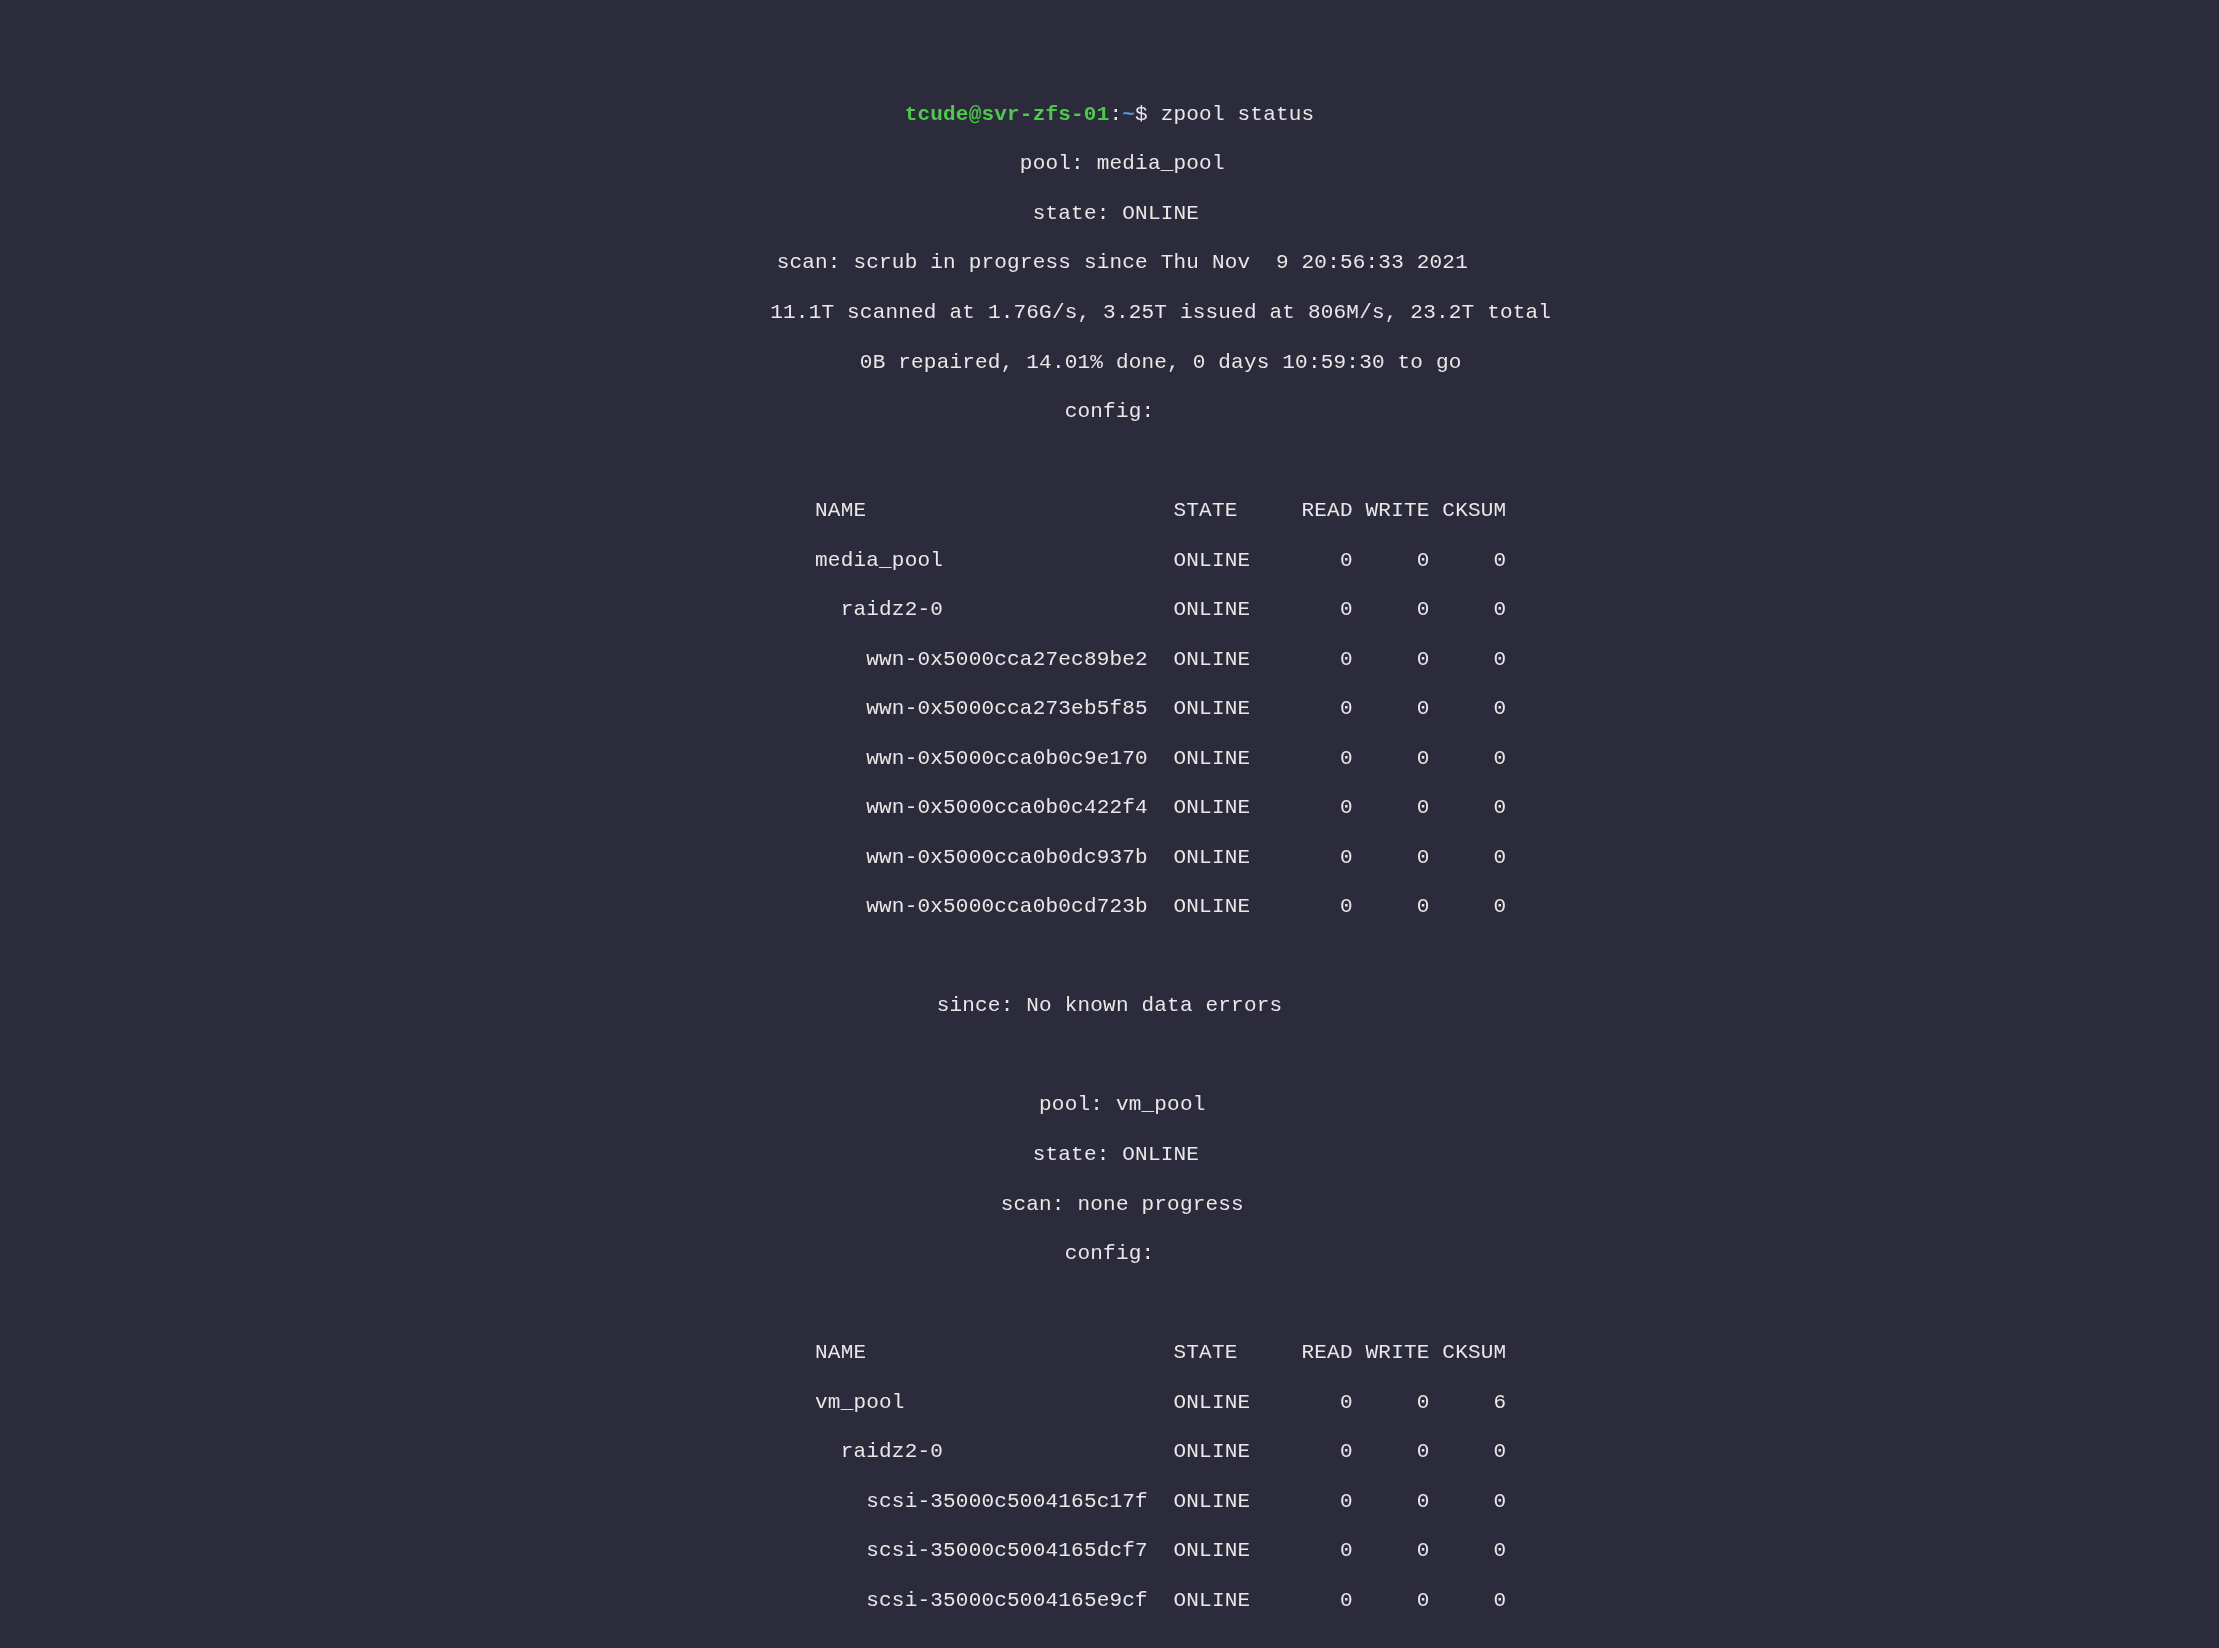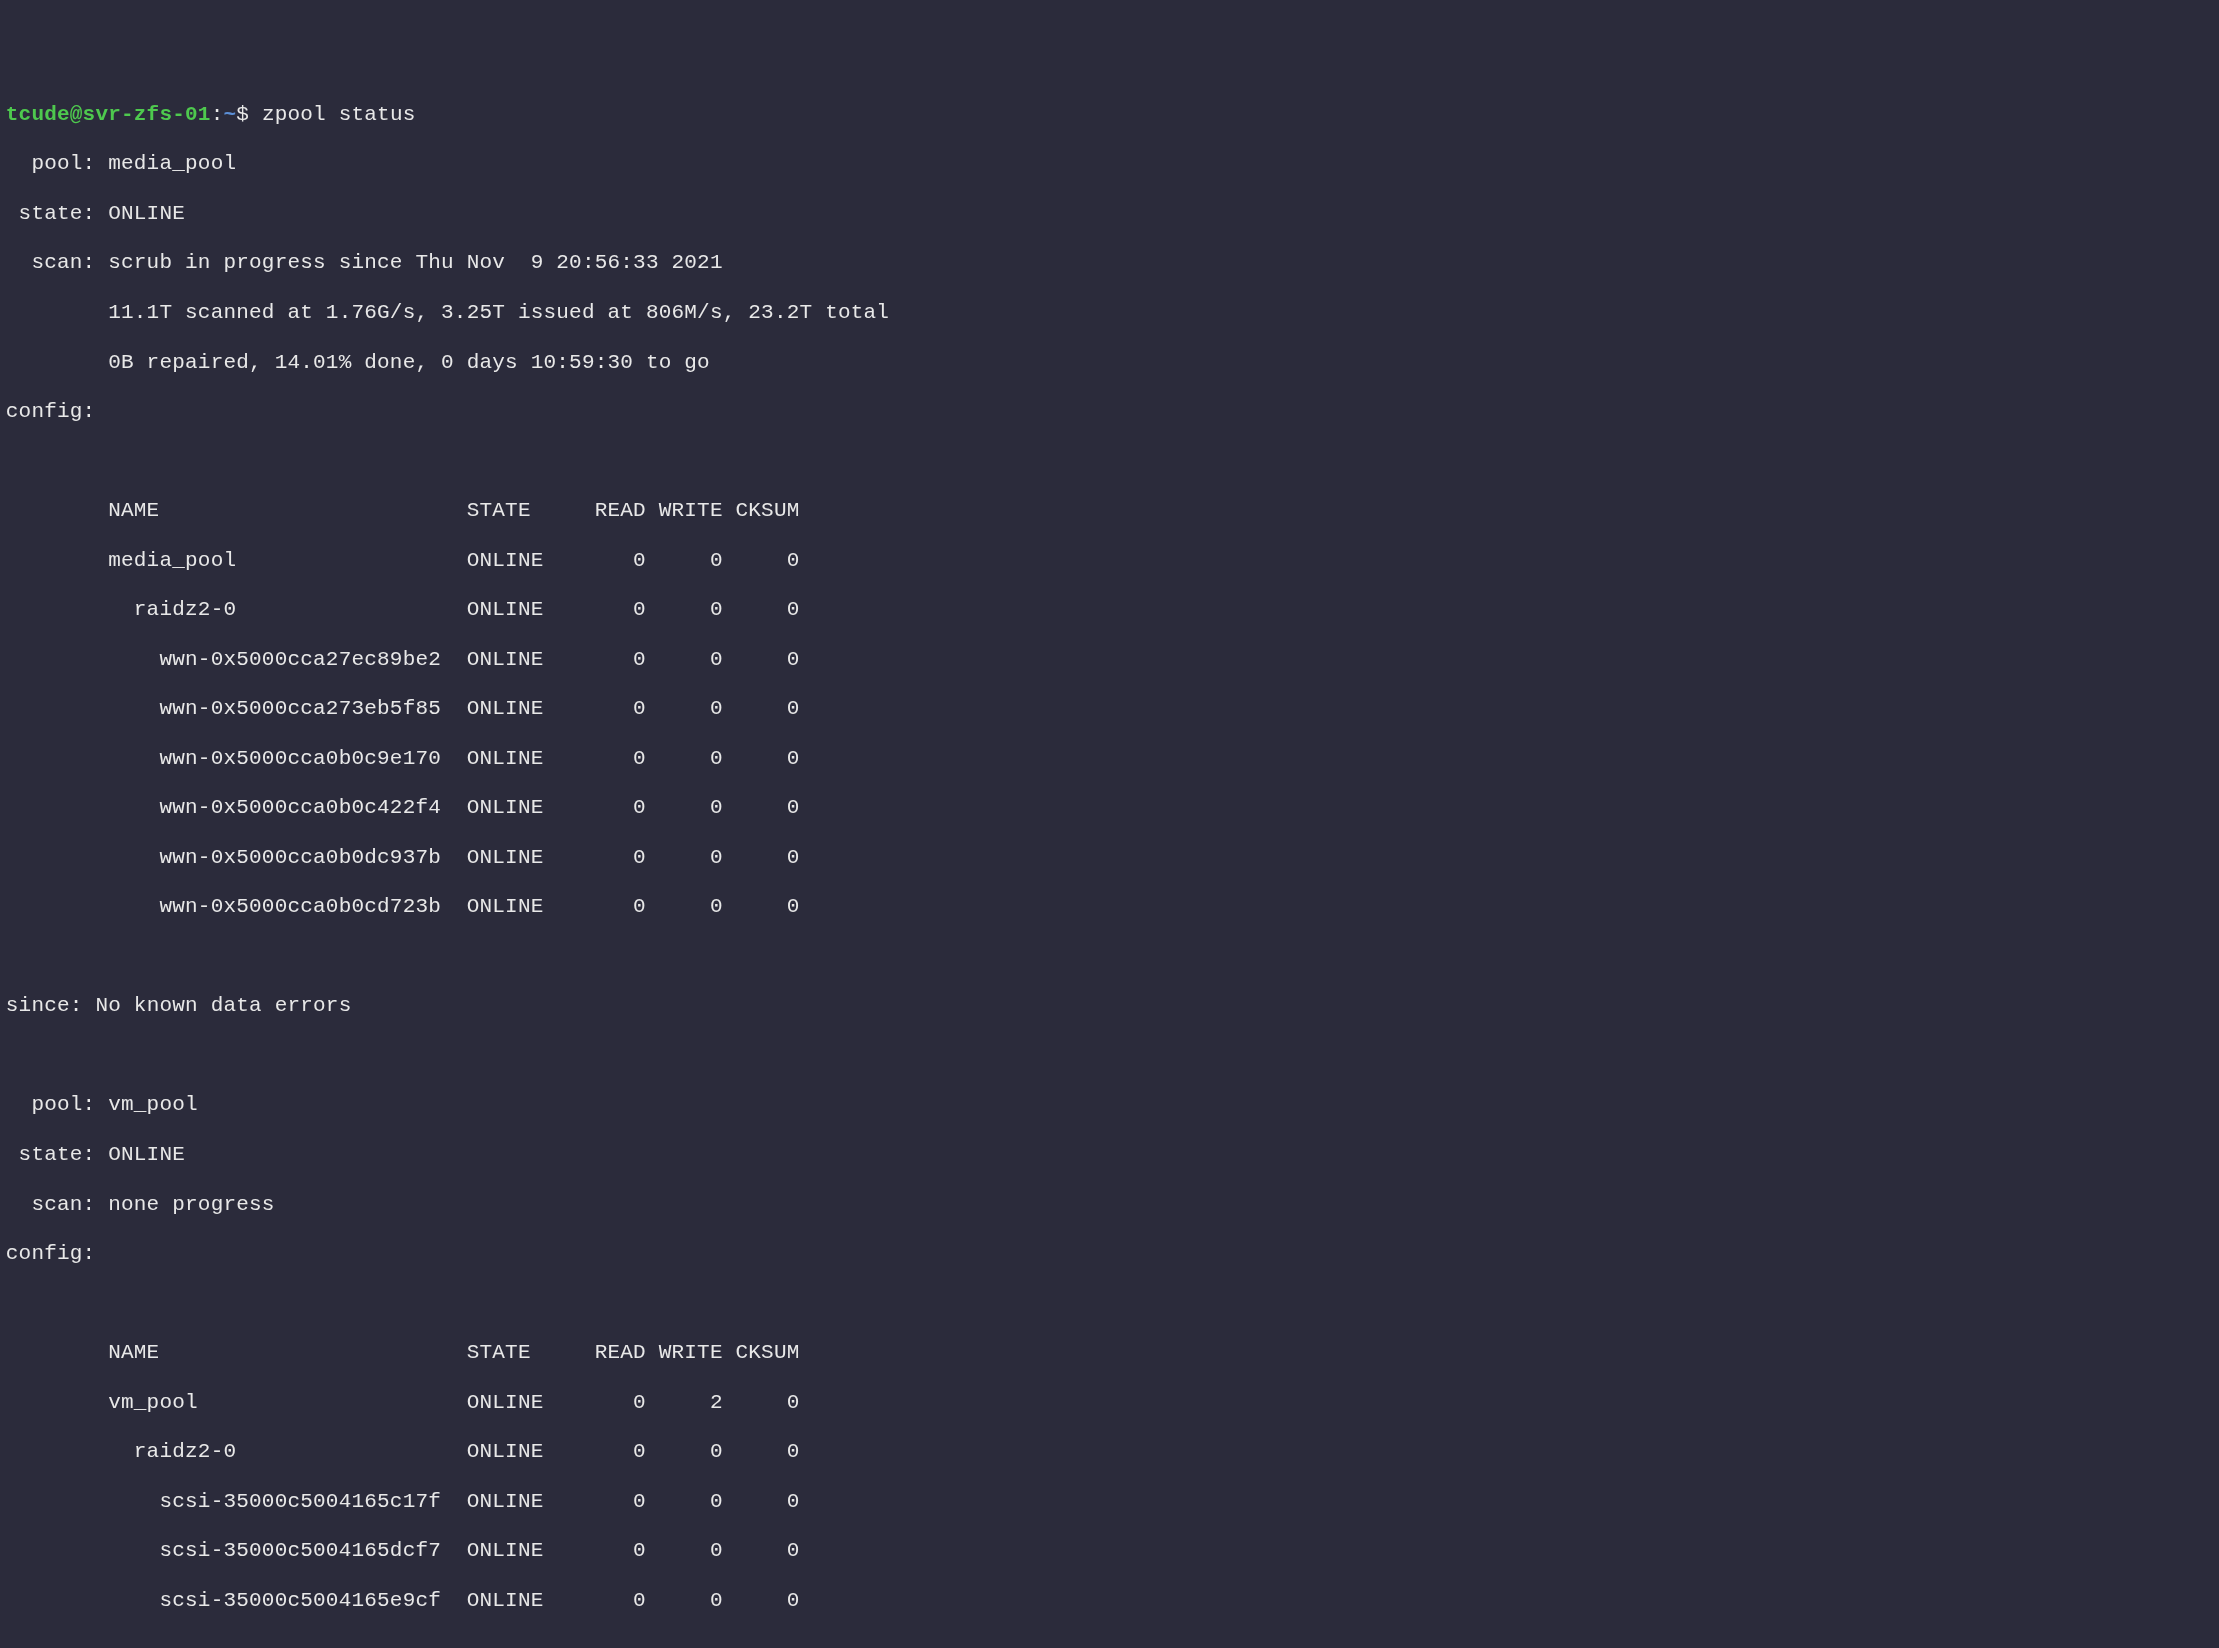--- a/index.html
+++ b/index.html
@@ -1,18 +1,19 @@
 <!DOCTYPE html>
 <html><head>
   <meta charset="utf-8">
   <style>
     * {
       margin: 0;
       padding: 0;
       box-sizing: border-box;
+      text-align: center;
     }
     body {
       background-color: #2b2b3b;
       color: #e8e8e8;
       font-family: 'Menlo', 'Monaco', 'Consolas', 'Courier New', monospace;
       font-size: 21px;
       line-height: 1.18;
       padding: 3.8px 5.8px;
       white-space: pre;
       letter-spacing: 0.2px;
@@ -62,21 +63,21 @@
 <div class="line output">            wwn-0x5000cca0b0cd723b  ONLINE       0     0     0</div>
 <div class="line"> </div>
 <div class="line output"><span>since: </span><span>No known data errors</span></div>
 <div class="line"> </div>
 <div class="line output"><span>  pool: </span><span>vm_pool</span></div>
 <div class="line output"><span> state: </span><span>ONLINE</span></div>
 <div class="line output"><span>  scan: </span><span>none progress</span></div>
 <div class="line output">config:</div>
 <div class="line"> </div>
 <div class="line output">        NAME                        STATE     READ WRITE CKSUM</div>
-<div class="line output">        vm_pool                     ONLINE       0     2     0</div>
+<div class="line output">        vm_pool                     ONLINE       0     0     6</div>
 <div class="line output">          raidz2-0                  ONLINE       0     0     0</div>
 <div class="line output">            scsi-35000c5004165c17f  ONLINE       0     0     0</div>
 <div class="line output">            scsi-35000c5004165dcf7  ONLINE       0     0     0</div>
 <div class="line output">            scsi-35000c5004165e9cf  ONLINE       0     0     0</div>
 
 
 
 
 
 

